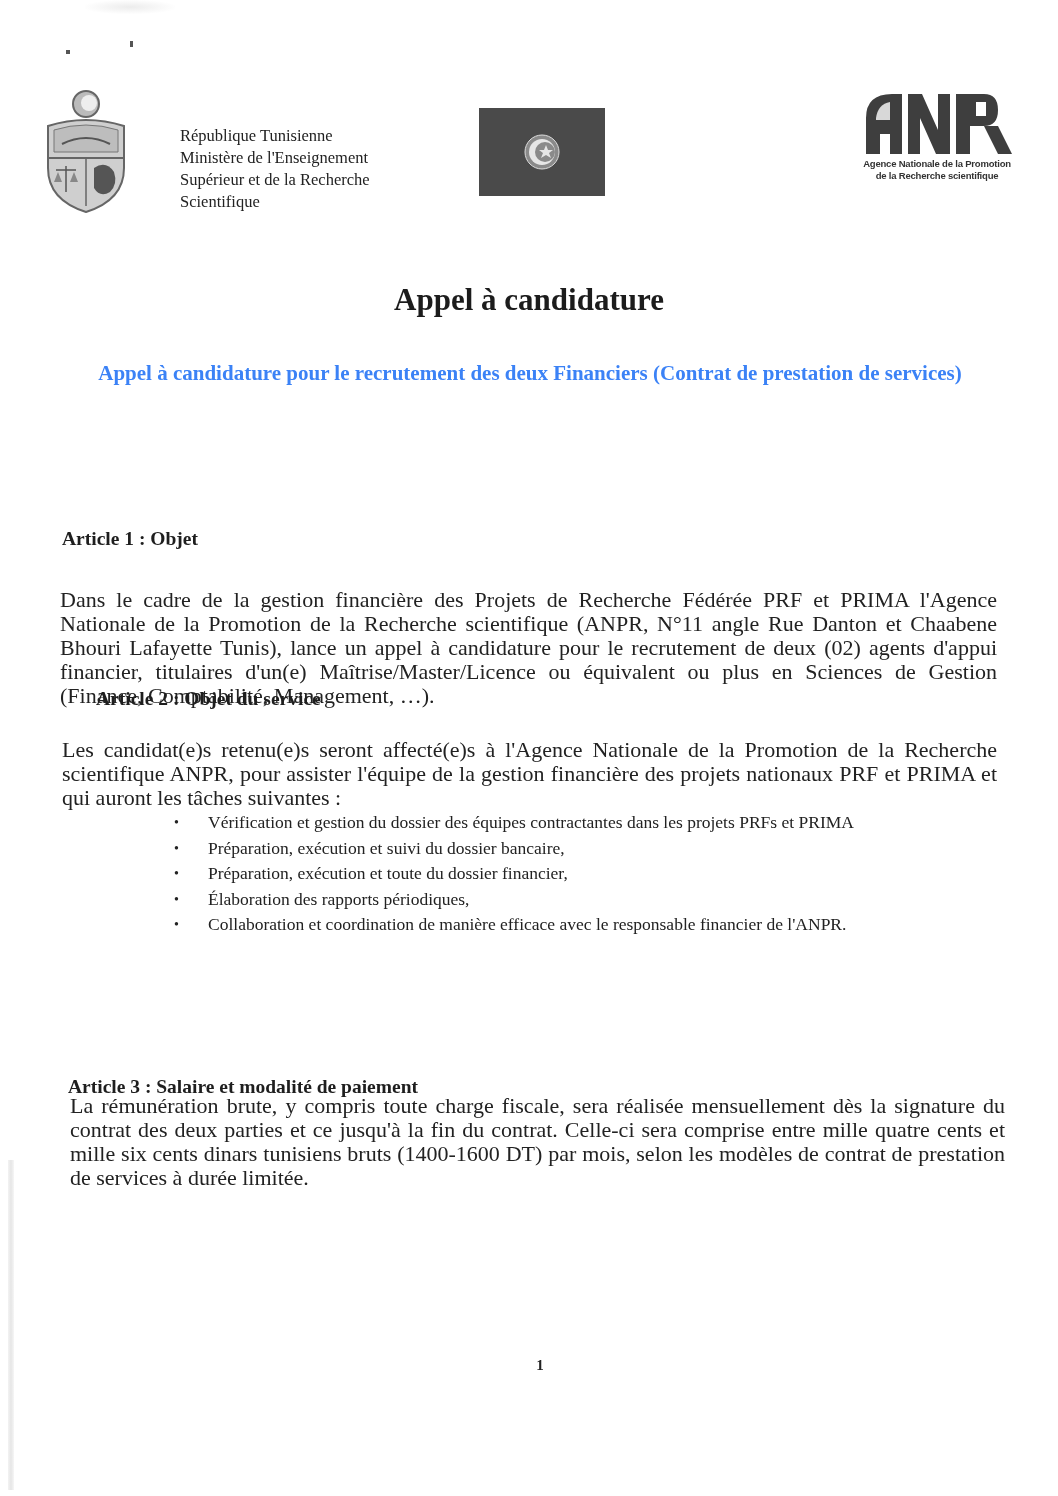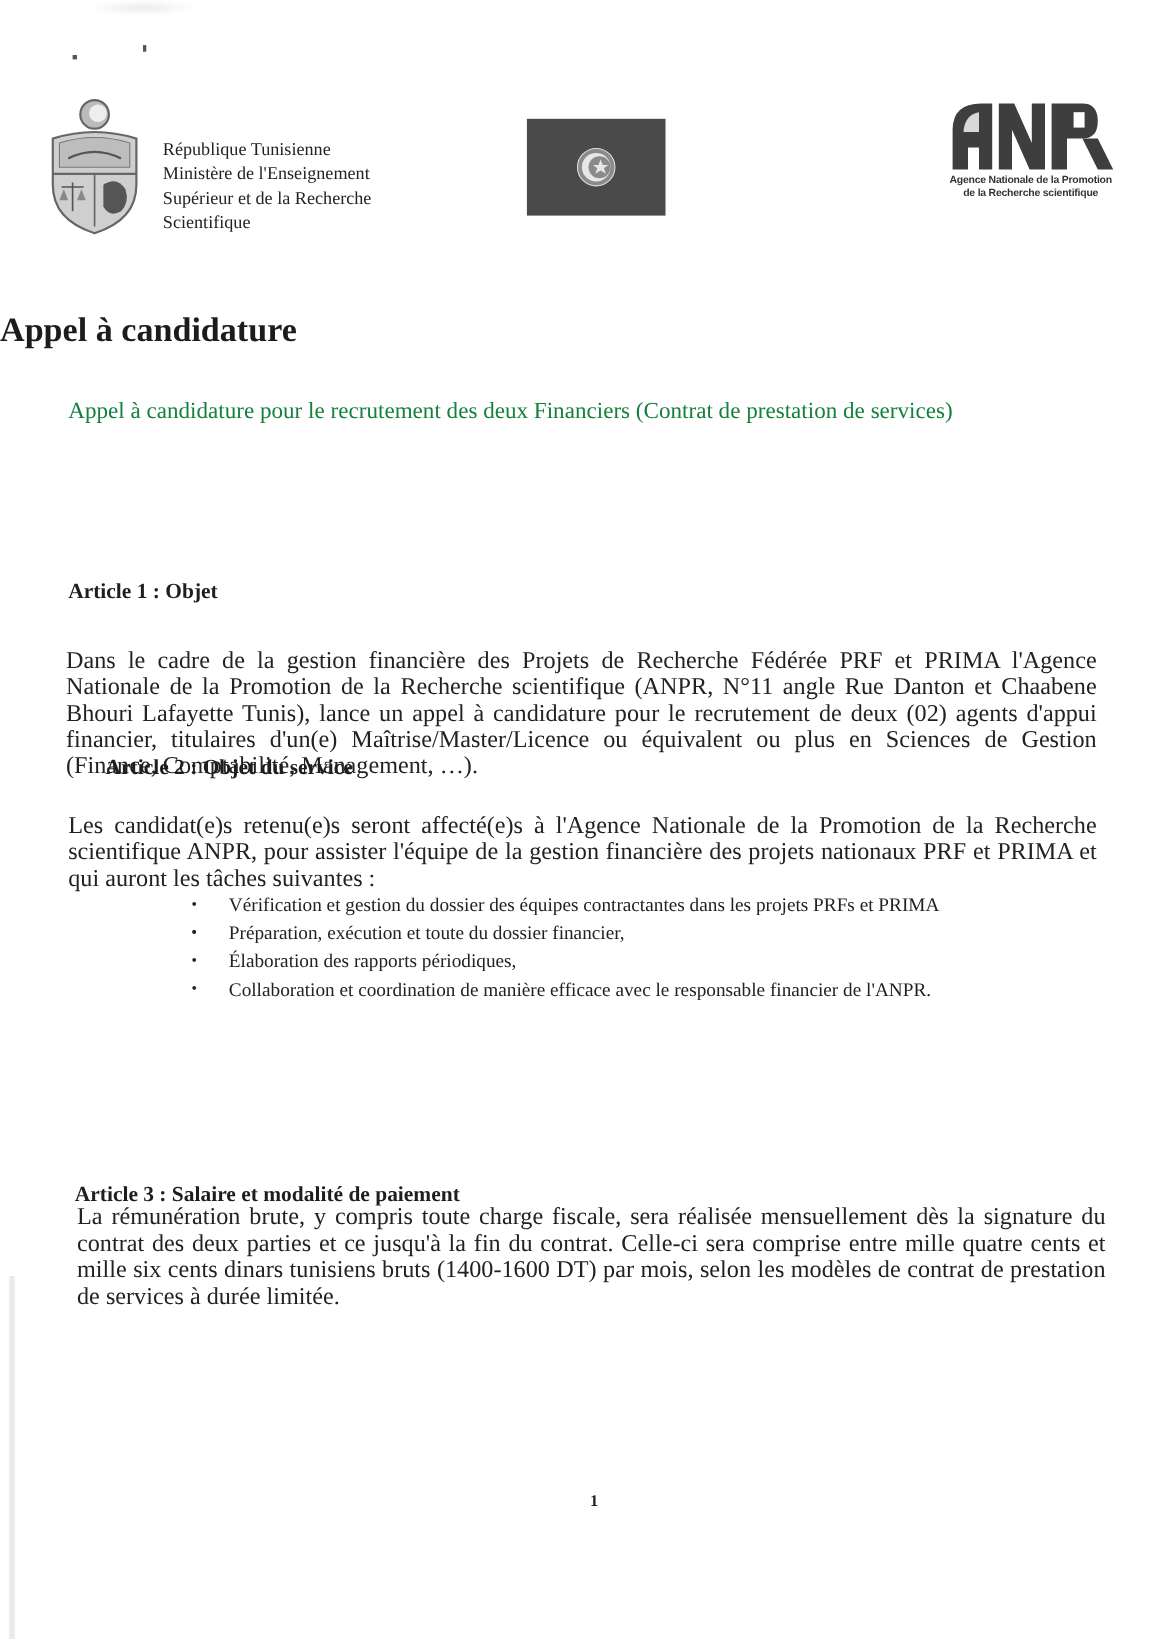--- a/index.html
+++ b/index.html
@@ -15,40 +15,40 @@
   .smudge {
     position: absolute; left: 85px; top: 0; width: 90px; height: 14px;
     background: radial-gradient(ellipse at center, #ececec 0%, #ffffff 75%);
   }
 
   
   .coat { position: absolute; left: 40px; top: 88px; width: 92px; height: 126px; }
   .ministry {
     position: absolute; left: 148px; top: 125px; font-size: 16.5px; line-height: 22px; color: #222;
   }
-  .ministry div { white-space: nowrap; }
+  .ministry div { white-space: nowrap; margin-left: 32px; }
   .flag {
     position: absolute; left: 479px; top: 108px; width: 126px; height: 88px;
     background: #4a4a4a; display: flex; align-items: center; justify-content: center;
   }
   .anpr { position: absolute; left: 852px; top: 88px; width: 170px; height: 100px; }
   .anpr-sub {
     position: absolute; left: 852px; top: 158px; width: 170px;
     font-family: "Liberation Sans", "DejaVu Sans", sans-serif; font-size: 9.5px; line-height: 12px;
     text-align: center; color: #333; font-weight: bold; letter-spacing: -0.2px;
   }
 
   
   .title {
-    position: absolute; left: 0; width: 1058px; top: 282px; 
+    position: absolute; left: 0; width: 1058px; top: 282px; text-align: center;
     font-size: 31px; font-weight: bold; color: #1c1c1c;
   }
   .subtitle {
-    position: absolute; left: 62px; width: 936px; top: 350px; text-align: left;
-    font-size: 21px; font-weight: normal; line-height: 47px; color: #15803d;
+    position: absolute; left: 62px; width: 936px; top: 350px; text-align: center;
+    font-size: 21px; font-weight: bold; line-height: 47px; color: #3b82f6;
   }
 
   
   .art-head {
     position: absolute; font-size: 19.5px; font-weight: bold; color: #1e1e1e;
     text-decoration-thickness: 2px; text-underline-offset: 3px;
     white-space: nowrap;
   }
   .para {
     position: absolute; font-size: 22px; line-height: 24px; color: #222; text-align: justify;
@@ -129,21 +129,21 @@
 <div class="subtitle">Appel à candidature pour le recrutement des deux Financiers (Contrat de prestation de services)</div>
 
 <div class="art-head" style="left:62px; top:528px;">Article 1 : Objet</div>
 <div class="para" style="left:60px; top:588px; width:937px;">Dans le cadre de la gestion financière des Projets de Recherche Fédérée PRF et PRIMA l'Agence Nationale de la Promotion de la Recherche scientifique (ANPR, N°11 angle Rue Danton et Chaabene Bhouri Lafayette Tunis), lance un appel à candidature pour le recrutement de deux (02) agents d'appui financier, titulaires d'un(e) Maîtrise/Master/Licence ou équivalent ou plus en Sciences de Gestion (Finance, Comptabilité, Management, …).</div>
 
 <div class="art-head" style="left:62px; top:688px;margin-left:34px;">Article 2 : Objet du service</div>
 <div class="para" style="left:62px; top:738px; width:935px;">Les candidat(e)s retenu(e)s seront affecté(e)s à l'Agence Nationale de la Promotion de la Recherche scientifique ANPR, pour assister l'équipe de la gestion financière des projets nationaux PRF et PRIMA et qui auront les tâches suivantes :</div>
 
 <ul class="tasks">
   <li><span class="bullet">•</span><span>Vérification et gestion du dossier des équipes contractantes dans les projets PRFs et PRIMA</span></li>
-  <li><span class="bullet">•</span></li>
+  <li><span class="bullet">•</span><span>Préparation, exécution et suivi du dossier bancaire,</span></li>
   <li><span class="bullet">•</span><span>Préparation, exécution et toute du dossier financier,</span></li>
   <li><span class="bullet">•</span><span>Élaboration des rapports périodiques,</span></li>
   <li><span class="bullet">•</span><span>Collaboration et coordination de manière efficace avec le responsable financier de l'ANPR.</span></li>
 </ul>
 
 <div class="art-head" style="left:68px; top:1036px;margin-top:40px;">Article 3 : Salaire et modalité de paiement</div>
 <div class="para" style="left:70px; top:1094px; width:935px;">La rémunération brute, y compris toute charge fiscale, sera réalisée mensuellement dès la signature du contrat des deux parties et ce jusqu'à la fin du contrat. Celle-ci sera comprise entre mille quatre cents et mille six cents dinars tunisiens bruts (1400-1600 DT) par mois, selon les modèles de contrat de prestation de services à durée limitée.</div>
 
 <div class="page-num">1</div>
 

